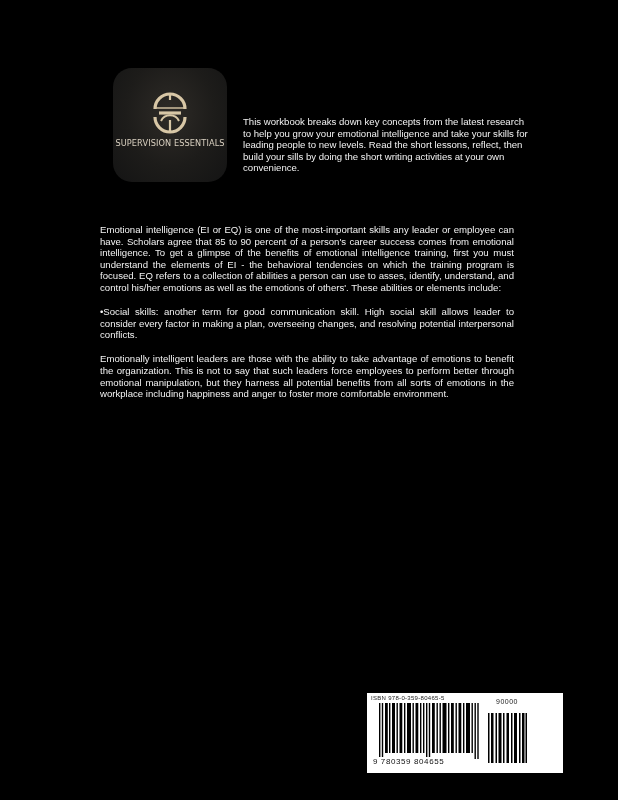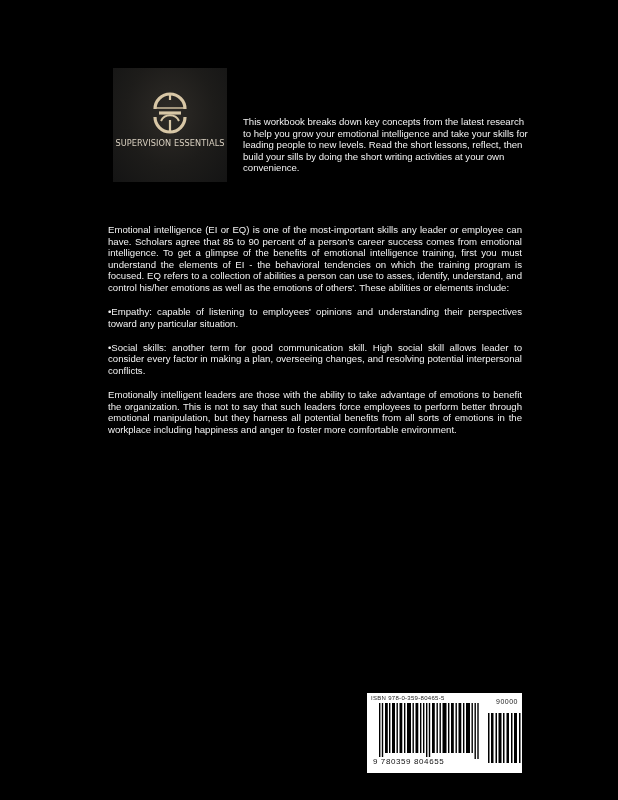--- a/index.html
+++ b/index.html
@@ -15,20 +15,21 @@
       font-family: "Liberation Sans", sans-serif;
       color: #f2f2f2;
     }
     .logo-box {
       position: absolute;
       left: 113px;
       top: 68px;
       width: 114px;
       height: 114px;
       background: radial-gradient(ellipse at 50% 40%, #2e2b27 0%, #1d1c1a 55%, #141414 100%);
+      border-radius: 19px;
     }
     .logo-mark {
       position: absolute;
       left: 36px;
       top: 24px;
       width: 42px;
       height: 42px;
     }
     .logo-text {
       position: absolute;
@@ -49,35 +50,35 @@
       width: 285px;
       font-size: 9.6px;
       line-height: 11.6px;
       margin-top: 46px;
     }
     .top-blurb p {
       margin: 0 0 10px 0;
     }
     .body-text {
       position: absolute;
-      left: 108px;
+      left: 100px;
       top: 224px;
       width: 414px;
       font-size: 9.6px;
       line-height: 11.6px;
       text-align: justify;
     }
     .body-text p {
       margin: 0 0 12.5px 0;
     }
     .barcode-box {
       position: absolute;
       left: 367px;
       top: 693px;
-      width: 155px;
+      width: 196px;
       height: 80px;
       background: #ffffff;
     }
     .isbn-label {
       position: absolute;
       left: 4px;
       top: 2px;
       font-size: 6px;
       color: #222;
       letter-spacing: 0.3px;
@@ -136,21 +137,20 @@
     </svg>
     <div class="logo-text">SUPERVISION ESSENTIALS</div>
   </div>
 
   <div class="top-blurb">
     <p>This workbook breaks down key concepts from the latest research to help you grow your emotional intelligence and take your skills for leading people to new levels. Read the short lessons, reflect, then build your sills by doing the short writing activities at your own convenience.</p>
   </div>
 
   <div class="body-text">
     <p>Emotional intelligence (EI or EQ) is one of the most-important skills any leader or employee can have. Scholars agree that 85 to 90 percent of a person's career success comes from emotional intelligence. To get a glimpse of the benefits of emotional intelligence training, first you must understand the elements of EI - the behavioral tendencies on which the training program is focused. EQ refers to a collection of abilities a person can use to asses, identify, understand, and control his/her emotions as well as the emotions of others'. These abilities or elements include:</p>
-    <p>•Empathy: capable of listening to employees' opinions and understanding their perspectives toward any particular situation.</p>
     <p>•Social skills: another term for good communication skill. High social skill allows leader to consider every factor in making a plan, overseeing changes, and resolving potential interpersonal conflicts.</p>
     <p>Emotionally intelligent leaders are those with the ability to take advantage of emotions to benefit the organization. This is not to say that such leaders force employees to perform better through emotional manipulation, but they harness all potential benefits from all sorts of emotions in the workplace including happiness and anger to foster more comfortable environment.</p>
   </div>
 
   <div class="barcode-box">
     <div class="isbn-label">ISBN 978-0-359-80465-5</div>
     <div class="price-code">90000</div>
     <svg class="barcode-main" viewBox="0 0 100 56" preserveAspectRatio="none">
       <g fill="#000">
         <rect x="0" y="0" width="1.4" height="56"></rect>

